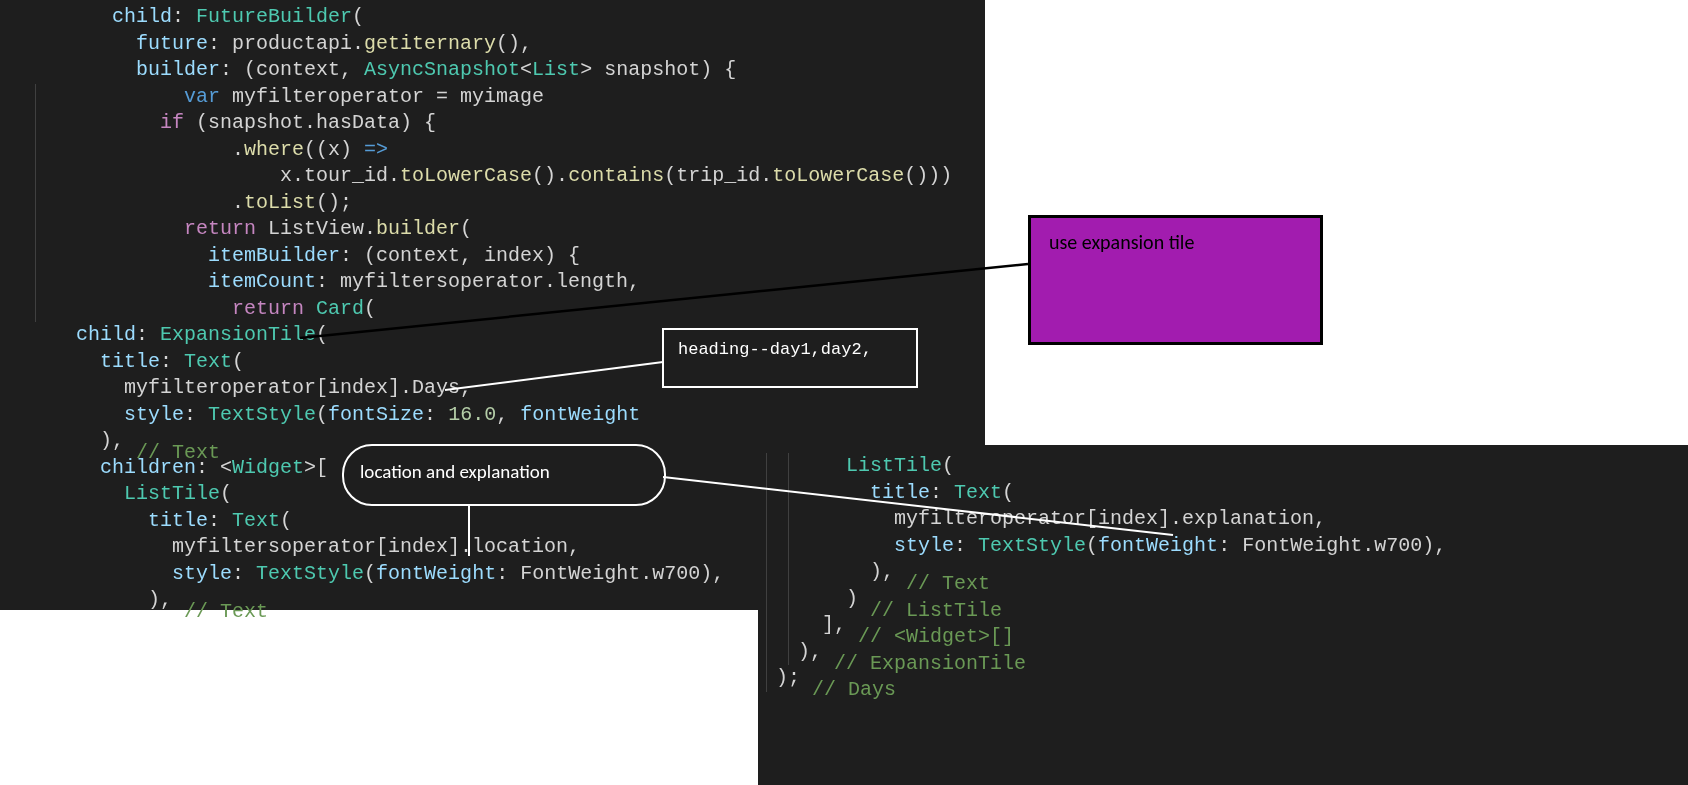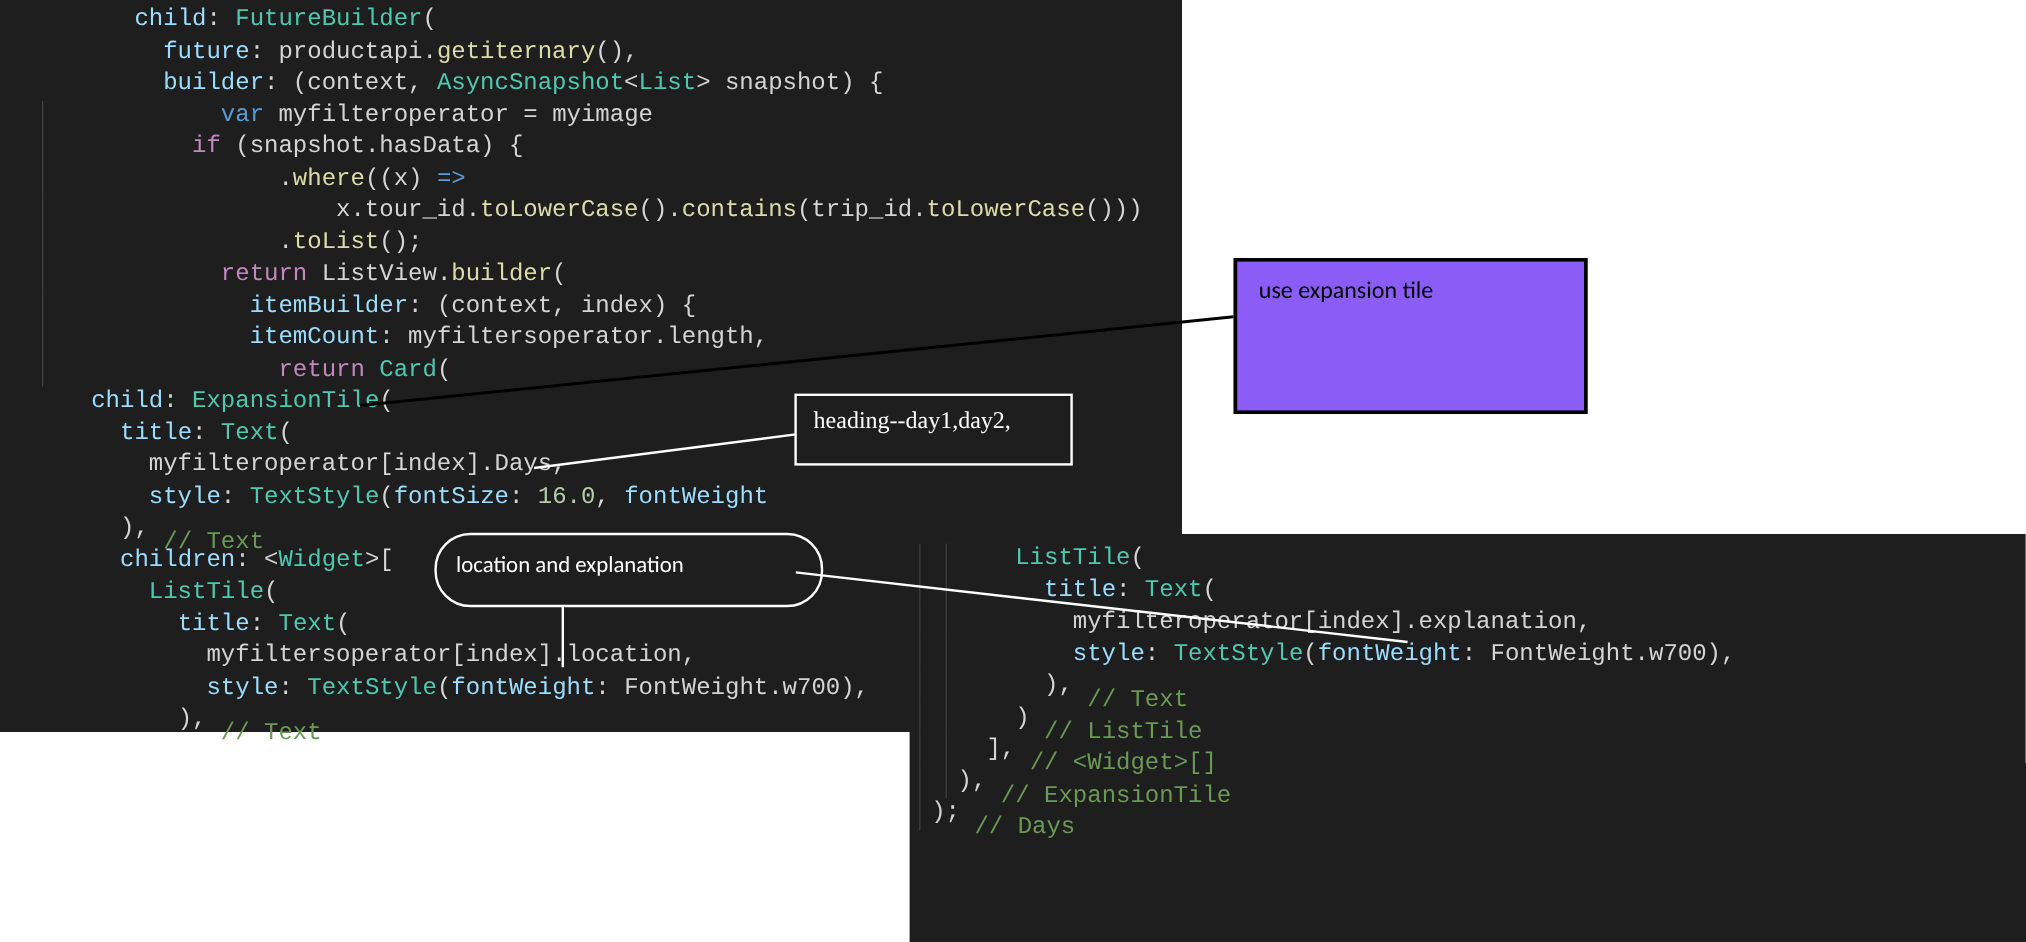--- a/index.html
+++ b/index.html
@@ -43,41 +43,41 @@
   .cmt { color: #6a9955; margin-top: 12px; }
   .op { color: #d4d4d4; }
 
   .annotation-box1 {
     position: absolute;
     left: 1028px;
     top: 215px;
     width: 295px;
     height: 130px;
     border: 3px solid #000;
-    background: #8b5cf6;
+    background: #a21caf;
     padding: 12px 18px;
     font-family: Calibri, Arial, sans-serif;
     font-size: 20px;
     color: #000;
   }
   .annotation-box2 {
     position: absolute;
     left: 662px;
     top: 328px;
-    width: 232px;
+    width: 256px;
     height: 60px;
     border: 2px solid #fff;
     padding: 10px 14px;
-    font-family: Liberation Serif, serif;
-    font-size: 20px;
+    font-family: Liberation Mono, monospace;
+    font-size: 17px;
     color: #fff;
   }
   .annotation-box3 {
     position: absolute;
-    left: 362px;
+    left: 342px;
     top: 444px;
     width: 324px;
     height: 62px;
     border: 2px solid #fff;
     border-radius: 30px;
     padding: 14px 16px;
     font-family: Calibri, Arial, sans-serif;
     font-size: 19px;
     color: #fff;
   }

